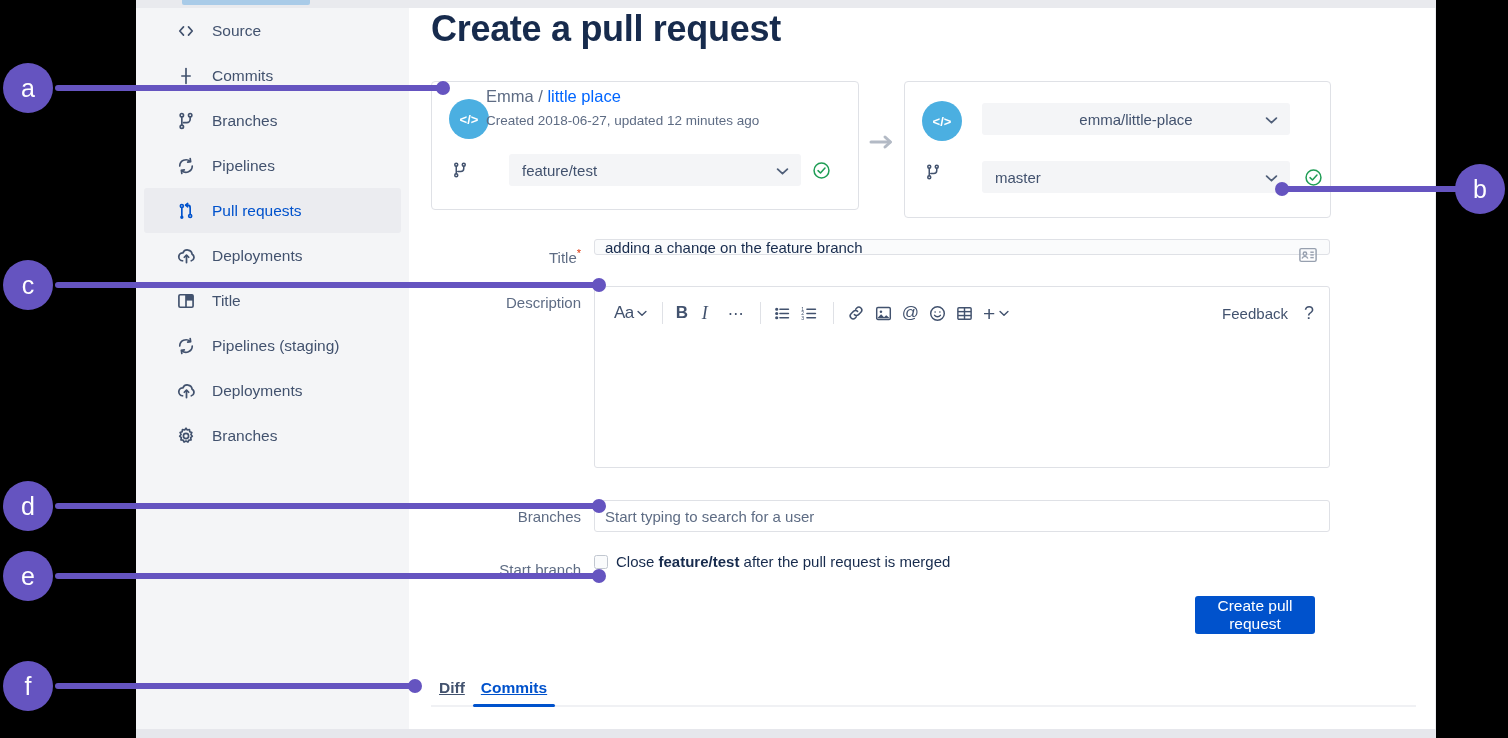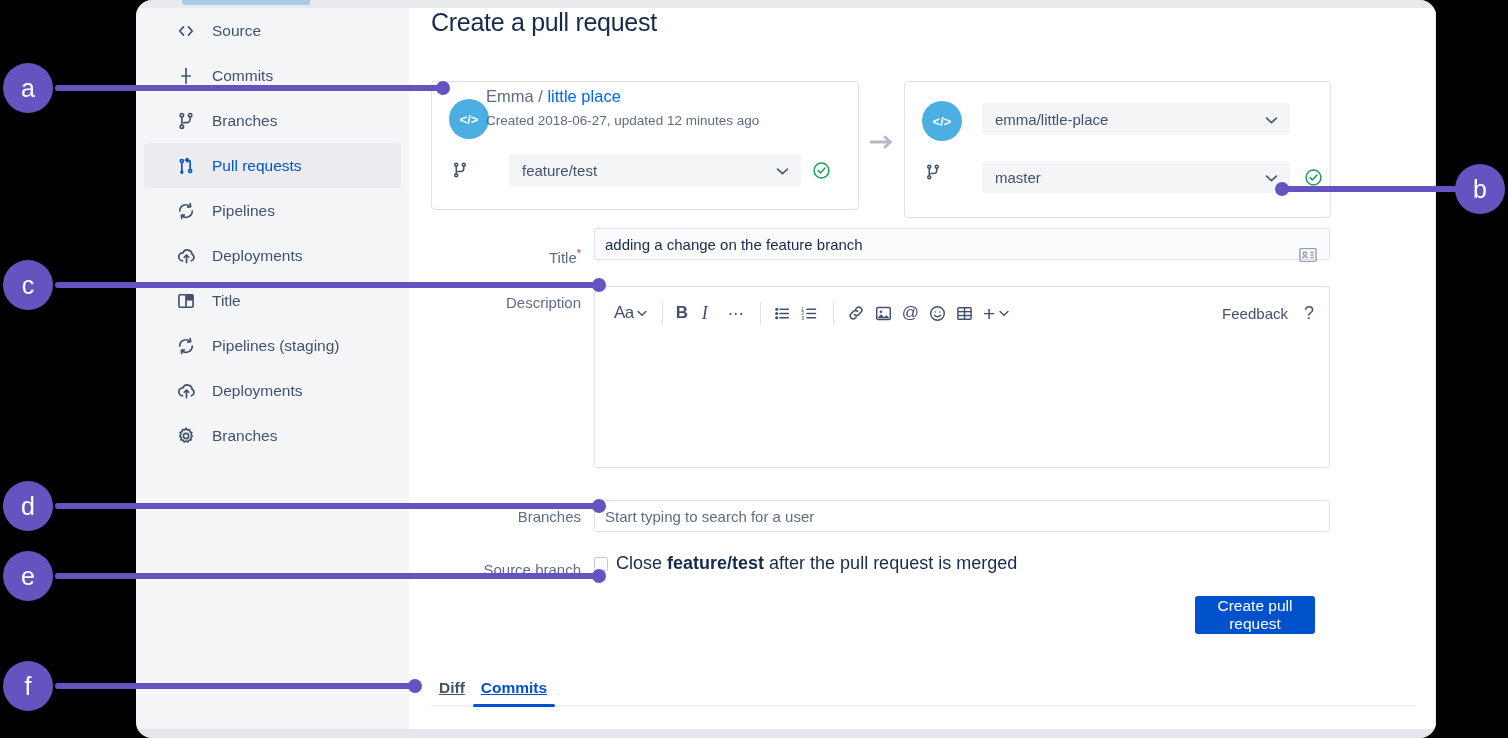--- a/index.html
+++ b/index.html
@@ -7,21 +7,21 @@
     width: 1508px; height: 738px;
     background: #000000;
     font-family: "Liberation Sans", sans-serif;
     overflow: hidden;
   }
   #root { position: relative; width: 1508px; height: 738px; background:#000; }
 
   
   .app-window {
     position: absolute; left: 136px; top: 0; width: 1300px; height: 738px;
-    background: #14b8a6; overflow: hidden; border-radius: 16px;
+    background: #14b8a6; overflow: hidden;
   }
   .app-topstrip {
     position:absolute; left:0; top:0; width:1300px; height:8px;
     background:#e9eaee;
   }
   .app-topstrip .tabbit {
     position:absolute; left:46px; top:0px; width:128px; height:5px;
     background:#a9cbe8; border-radius:0 0 2px 2px;
   }
   .app-bottomstrip{
@@ -53,21 +53,21 @@
   .nav-label { white-space: nowrap; }
 
   
   .content {
     position: absolute; left: 273px; top: 8px; width: 1027px; height: 722px;
     background: #ffffff;
     border-right: 1px solid #ebecf0;
   }
   .page-title {
     position:absolute; left:22px; top:0px;
-    font-size: 25px; font-weight: 400; color: #172b4d;
+    font-size: 36px; font-weight: 700; color: #172b4d;
     letter-spacing: -0.3px;
   }
 
   
   .src-panel {
     position:absolute; left:22px; top:73px; width:428px; height:129px;
     border:1px solid #dfe1e6; border-radius:4px; background:#fff;
   }
   .dst-panel {
     position:absolute; left:495px; top:73px; width:427px; height:137px;
@@ -113,21 +113,21 @@
     color:#b3bac5;
   }
 
   
   .lbl {
     position:absolute; text-align:right; font-size:15px; color:#5e6c84;
   }
   .req-star { color:#de350b; font-size:11px; vertical-align:super; }
 
   .title-input {
-    position:absolute; left:185px; top:220px; width:736px; height:32px;
+    position:absolute; left:185px; top:231px; width:736px; height:16px;
     border:1px solid #dfe1e6; border-radius:3px; background:#fafbfc;
     font-size:15px; color:#172b4d; padding:0 34px 0 10px;
     font-family:"Liberation Sans", sans-serif;
   }
   .title-icon {
     position:absolute; left:890px; top:239px; width:18px; height:16px;
     color:#97a0af;
   }
 
   .desc-box {
@@ -155,21 +155,21 @@
     font-size:15px; color:#172b4d; padding:0 10px;
     font-family:"Liberation Sans", sans-serif;
   }
   .rev-input::placeholder { color:#5e6c84; opacity:1; }
 
   .cb-row { position:absolute; left:185px; top:545px; display:flex; align-items:center; }
   .cb-box {
     width:14px; height:14px; border:1px solid #c1c7d0; border-radius:2.5px;
     background:#fafbfc; margin-right:8px; cursor:pointer;
   }
-  .cb-text { font-size:18px; color:#172b4d; }
+  .cb-text { font-size:15px; color:#172b4d; }
   .cb-text b { font-weight:700; }
 
   .create-btn {
     position:absolute; left:906px; top:588px; transform:translateX(-100%);
     height:38px; padding:0 4px;
     background:#0052cc; color:#fff; border:none; border-radius:3px;
     font-size:15.5px; cursor:pointer;
     font-family:"Liberation Sans", sans-serif;
   }
 
@@ -233,46 +233,46 @@
         <span class="nav-icon">
           <svg width="20" height="20" viewBox="0 0 24 24" fill="none" stroke="#42526e" stroke-width="2" stroke-linecap="round" stroke-linejoin="round">
               <circle cx="7" cy="5" r="2"></circle>
               <circle cx="17" cy="5" r="2"></circle>
               <circle cx="7" cy="19" r="2"></circle>
               <path d="M7 7v10"></path>
               <path d="M17 7v3a4 4 0 0 1-4 4H9"></path>
             </svg>
         </span>
         <span class="nav-label">Branches</span>
+      </div>
+
+      <div class="nav-item">
+        <span class="nav-icon">
+          <svg width="20" height="20" viewBox="0 0 24 24" fill="none" stroke="#42526e" stroke-width="2" stroke-linecap="round" stroke-linejoin="round">
+              <path d="M19.5 12a7.5 7.5 0 0 1-12.6 5.5"></path>
+              <path d="M4.5 12A7.5 7.5 0 0 1 17 6.5"></path>
+              <polyline points="17 3 17.6 6.8 14 7.4"></polyline>
+              <polyline points="7 21 6.4 17.2 10 16.6"></polyline>
+            </svg>
+        </span>
+        <span class="nav-label">Pipelines</span>
       </div>
 
       <div class="nav-item active">
         <span class="nav-icon">
           <svg width="20" height="20" viewBox="0 0 24 24" fill="none" stroke="#0052cc" stroke-width="2" stroke-linecap="round" stroke-linejoin="round">
               <circle cx="7" cy="6" r="1.8"></circle>
               <path d="M7 8v11"></path>
               <circle cx="7" cy="19.5" r="1"></circle>
               <circle cx="17" cy="18" r="1.8"></circle>
               <path d="M17 16V8a3 3 0 0 0-3-3h-2"></path>
               <polyline points="14 3 11.5 5 14 7"></polyline>
             </svg>
         </span>
         <span class="nav-label">Pull requests</span>
-      </div>
-
-      <div class="nav-item">
-        <span class="nav-icon">
-          <svg width="20" height="20" viewBox="0 0 24 24" fill="none" stroke="#42526e" stroke-width="2" stroke-linecap="round" stroke-linejoin="round">
-              <path d="M19.5 12a7.5 7.5 0 0 1-12.6 5.5"></path>
-              <path d="M4.5 12A7.5 7.5 0 0 1 17 6.5"></path>
-              <polyline points="17 3 17.6 6.8 14 7.4"></polyline>
-              <polyline points="7 21 6.4 17.2 10 16.6"></polyline>
-            </svg>
-        </span>
-        <span class="nav-label">Pipelines</span>
       </div>
 
       <div class="nav-item">
         <span class="nav-icon">
           <svg width="21" height="21" viewBox="0 0 24 24" fill="none" stroke="#42526e" stroke-width="2" stroke-linecap="round" stroke-linejoin="round">
               <path d="M7.5 18a4.5 4.5 0 0 1 .4-9 5.5 5.5 0 0 1 10.5 1.6A4 4 0 0 1 17.5 18"></path>
               <path d="M12 20v-8"></path>
               <polyline points="9.5 14 12 11.5 14.5 14"></polyline>
             </svg>
         </span>
@@ -374,21 +374,21 @@
           <svg width="18" height="18" viewBox="0 0 24 24" fill="none" stroke="#42526e" stroke-width="2" stroke-linecap="round" stroke-linejoin="round">
               <circle cx="7" cy="5" r="2"></circle>
               <circle cx="17" cy="5" r="2"></circle>
               <circle cx="7" cy="19" r="2"></circle>
               <path d="M7 7v10"></path>
               <path d="M17 7v3a4 4 0 0 1-4 4H9"></path>
             </svg>
         </span>
       </div>
 
-      <div class="sel" style="left:573px; top:95px; width:308px;">
+      <div class="sel" style="left:573px; top:95px; width:308px;justify-content:center;">
         <span>emma/little-place</span>
         <span class="chev">
           <svg width="13" height="8" viewBox="0 0 14 9" fill="none" stroke="#505f79" stroke-width="2" stroke-linecap="round" stroke-linejoin="round">
               <polyline points="1.5 1.8 7 7 12.5 1.8"></polyline>
             </svg>
         </span>
       </div>
 
       <div class="sel" style="left:573px; top:153px; width:308px;">
         <span>master</span>
@@ -509,21 +509,21 @@
 
           <div class="tb-spacer"></div>
           <div class="tb-feedback">Feedback</div>
           <div class="tb-help">?</div>
         </div>
       </div>
 
       <div class="lbl" style="left:30px; top:500px; width:142px;">Branches</div>
       <input class="rev-input" type="text" placeholder="Start typing to search for a user" style="">
 
-      <div class="lbl" style="left:30px; top:553px; width:142px;">Source branch</div>
+      <div class="lbl" style="left:30px; top:553px; width:142px;">Start branch</div>
       <div class="cb-row">
         <span class="cb-box"></span>
         <span class="cb-text"><span>Close </span><b>feature/test</b><span> after the pull request is merged</span></span>
       </div>
 
       <button class="create-btn">Create pull request</button>
 
       <div class="tabs">
         <div class="tabs-row">
           <div class="tab">Diff</div>

